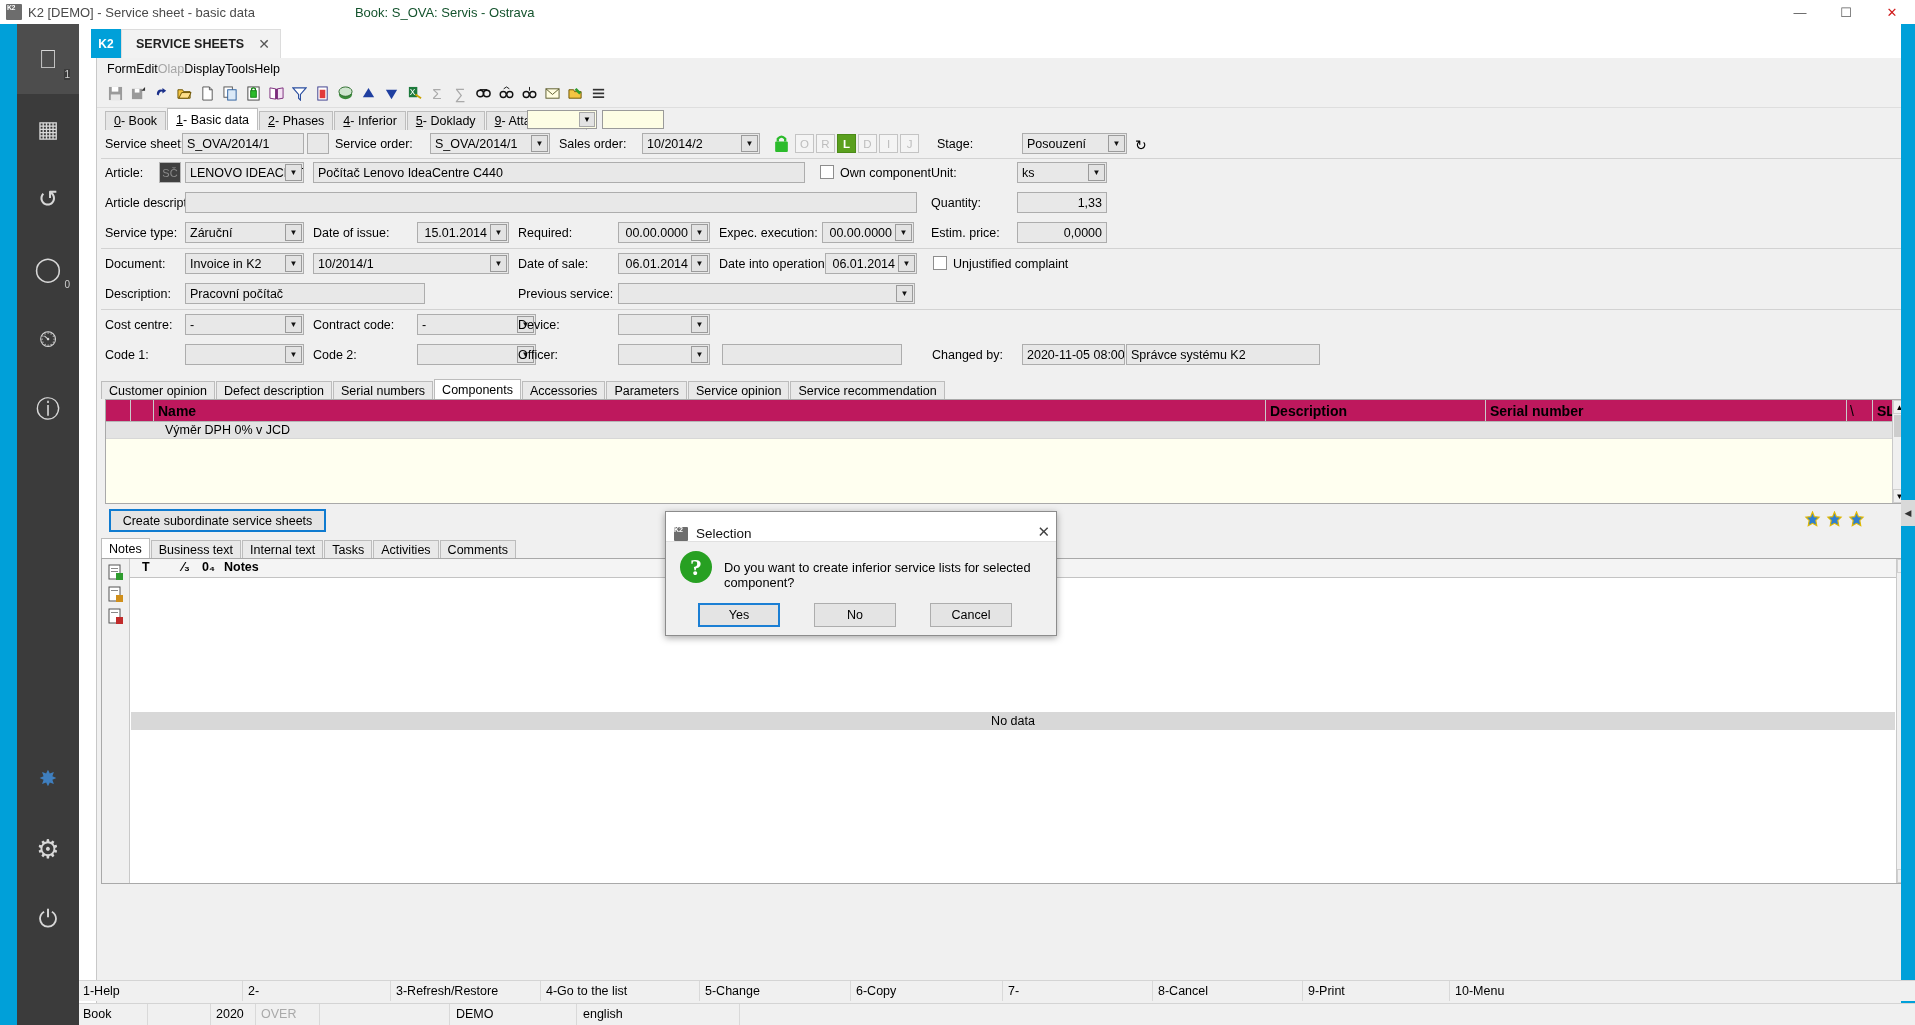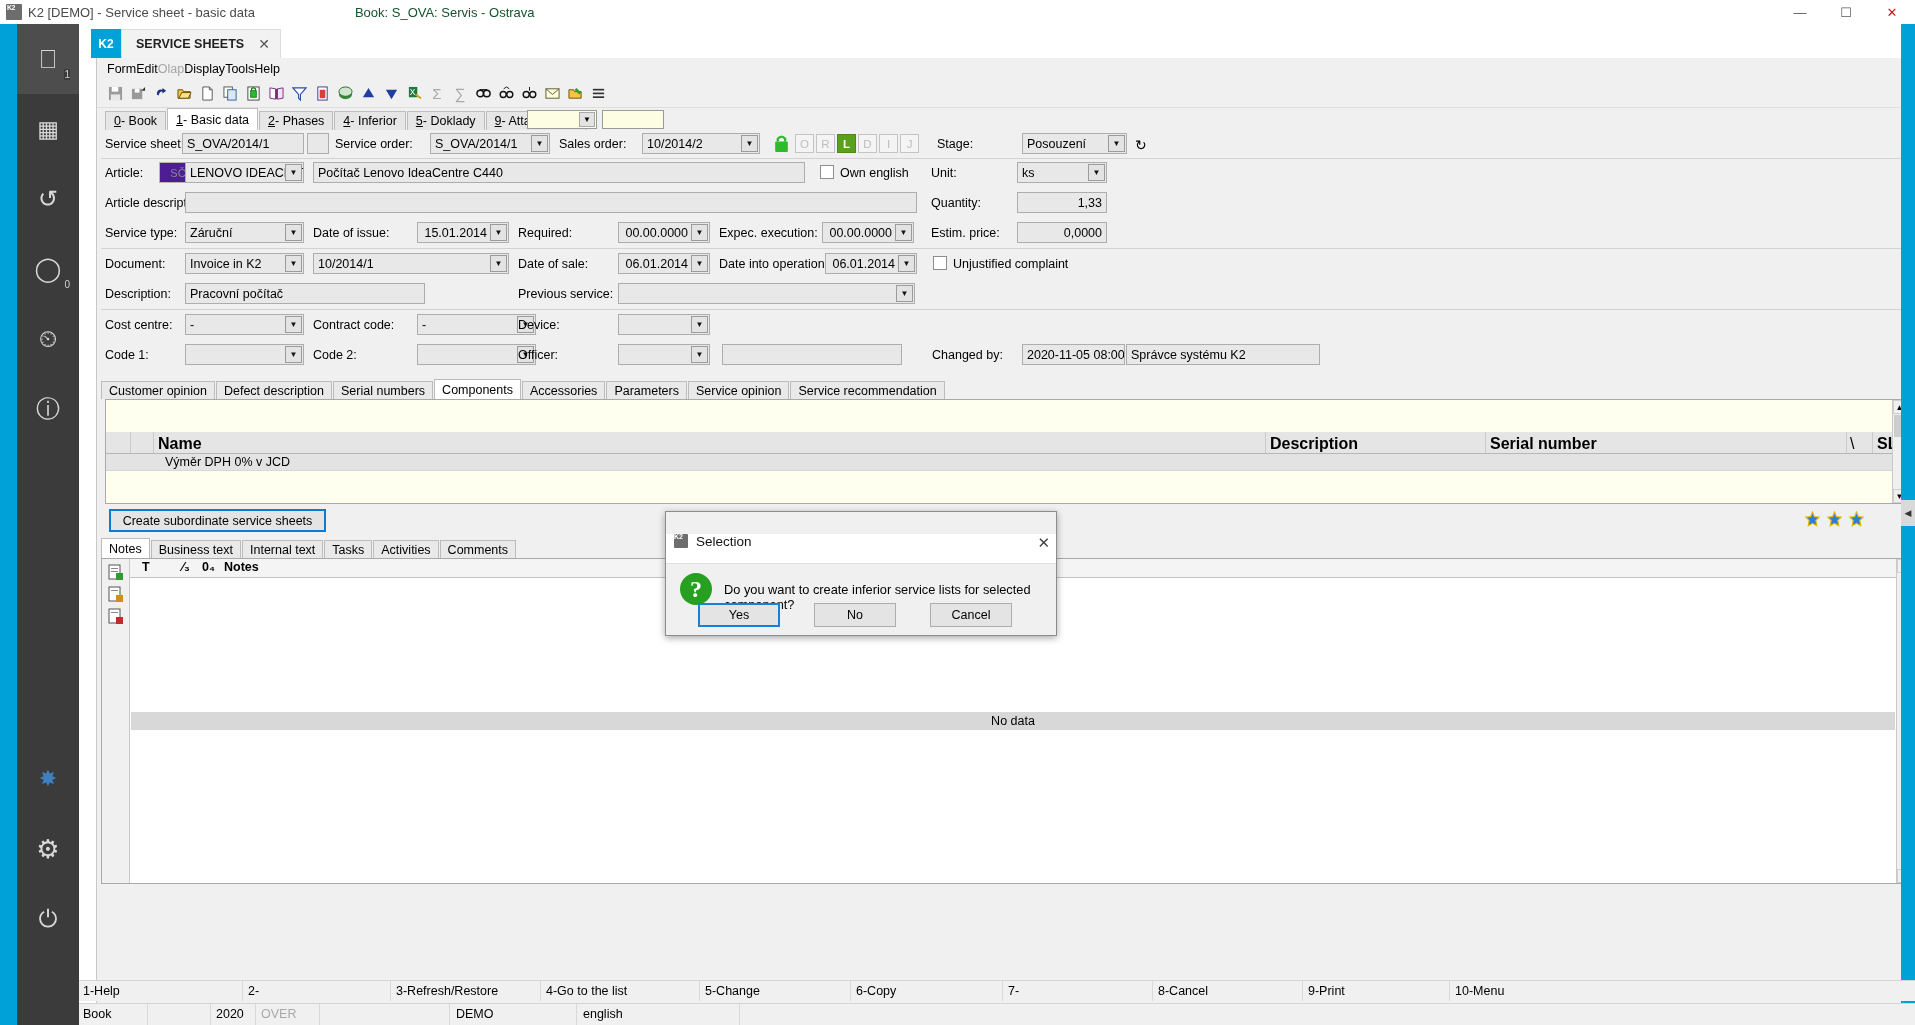--- a/index.html
+++ b/index.html
@@ -95,41 +95,41 @@
     position:absolute; top:3px; height:21px; background:#e8e8e8;
     border:1px solid #adadad; font-size:12.5px; padding:2px 4px;
     display:flex; align-items:center; overflow:hidden; white-space:nowrap;
   }
   .fld.right { justify-content:flex-end; }
   .fld .dd { position:absolute; right:1px; top:1px; width:17px; height:17px;
              background:#e3e3e3; border:1px solid #9b9b9b;
              display:flex; align-items:center; justify-content:center;
              font-size:8px; color:#111; }
   .hr { position:absolute; height:1px; background:#d2d2d2; left:4px; right:4px; }
-  .sc-badge { position:absolute; top:3px; height:21px; width:38px;
-              background:#4c1d95; border:1px solid #b5b5b5; font-size:11px;
+  .sc-badge { position:absolute; top:3px; height:21px; width:22px;
+              background:#404040; border:1px solid #b5b5b5; font-size:11px;
               color:#8a8a8a; display:flex; align-items:center; justify-content:center;}
   .chk { position:absolute; top:6px; width:14px; height:14px; background:#fff;
          border:1px solid #8d8d8d; }
   .lockbox { position:absolute; top:4px; width:19px; height:19px;
              border:1px solid #c4c4c4; background:#f4f4f4; color:#bdbdbd;
              font-size:11.5px; display:flex; align-items:center; justify-content:center;}
   .lockbox.on { background:#5aa01e; color:#ffffff; border-color:#4b8a18; font-weight:bold;}
 
   
   .innertabs { position:absolute; left:4px; height:20px; display:flex;
                align-items:flex-end; }
   .itab { height:18px; padding:0 7px; font-size:12.5px; background:#e9e9e9;
           border:1px solid #bcbcbc; border-bottom:none; display:flex;
           align-items:center; margin-right:1px; }
   .itab.active { background:#ffffff; height:20px; }
   .gridwrap { position:absolute; left:4px; background:#fffff0;
               border:1px solid #a9a9a9; }
-  .gridhead { height:22px; background:#e5e5e5; border-bottom:1px solid #b6b6b6;
-              position:relative; font-weight:bold; font-size:16px;margin-top:32px; }
+  .gridhead { height:22px; background:#be185d; border-bottom:1px solid #b6b6b6;
+              position:relative; font-weight:bold; font-size:14px; }
   .gridhead .hcell { position:absolute; top:3px; }
   .gridhead .vline { position:absolute; top:0; bottom:0; width:1px; background:#cacaca;}
   .gridrow { height:17px; position:relative; background:#e3e3e3;
              border-bottom:1px solid #d7d7d7; font-size:12.5px; }
   .gridrow .cell { position:absolute; top:1px;margin-left:7px; }
   .scroll { position:absolute; right:0; top:0; bottom:0; width:14px;
             background:#f0f0f0; border-left:1px solid #c9c9c9; }
   .scr-btn { height:14px; display:flex; align-items:center; justify-content:center;
              font-size:8px; background:#f0f0f0; border:1px solid #d0d0d0;}
   .scr-thumb { position:absolute; top:15px; left:1px; right:1px; height:22px;
@@ -148,22 +148,22 @@
   .statusbar { position:absolute; left:79px; width:1836px; height:21px;
                background:#f0f0f0; border-top:1px solid #d4d4d4; }
   .sb-cell { position:absolute; top:3px; font-size:12.5px; }
   .sb-div { position:absolute; top:0; bottom:0; width:1px; background:#d9d9d9;}
   .sb-grey { color:#a9a9a9; }
 
   
   .overlay-dlg { position:absolute; left:665px; top:511px; width:392px; height:125px;
         background:#f0f0f0; border:1px solid #8c8c8c;
         box-shadow:0 2px 7px rgba(0,0,0,.35); }
-  .dlg-title { height:30px; background:#ffffff; display:flex; align-items:flex-start;
-               padding:0 6px 0 8px; border-bottom:1px solid #e0e0e0;margin-top:22px;}
+  .dlg-title { height:30px; background:#ffffff; display:flex; align-items:flex-end;
+               padding:0 6px 0 8px; border-bottom:1px solid #e0e0e0;}
   .dlg-ico { width:14px; height:14px; background:#6d6d6d; margin-right:8px;
              position:relative; border-radius:1px;}
   .dlg-ico::after{ content:"K2"; position:absolute; left:0px; top:-1px; color:#fff;
                    font-size:7px; font-weight:bold;}
   .dlg-name { font-size:13.5px; color:#111; }
   .dlg-x { margin-left:auto; font-size:15px; color:#444; }
   .dlg-body { position:relative; height:55px; }
   .qmark { position:absolute; left:14px; top:9px; width:32px; height:32px;
            border-radius:50%; background:#27a022; color:#fff; font-size:24px;
            font-weight:bold; display:flex; align-items:center;
@@ -449,21 +449,21 @@
 
       <div class="frow">
         <div class="lbl" style="left:8px">Article:</div>
         <div class="sc-badge" style="left:62px">SČ</div>
         <div class="fld" style="left:88px; width:119px">
           <span>LENOVO IDEACENT</span>
           <div class="dd">▼</div>
         </div>
         <div class="fld" style="left:216px; width:492px">Počítač Lenovo IdeaCentre C440</div>
         <div class="chk" style="left:723px"></div>
-        <div class="lbl" style="left:743px">Own english</div>
+        <div class="lbl" style="left:743px">Own component</div>
         <div class="lbl" style="left:834px">Unit:</div>
         <div class="fld" style="left:920px; width:90px">
           <span>ks</span>
           <div class="dd">▼</div>
         </div>
       </div>
 
       <div class="frow">
         <div class="lbl" style="left:8px">Article description:</div>
         <div class="fld" style="left:88px; width:732px"></div>

